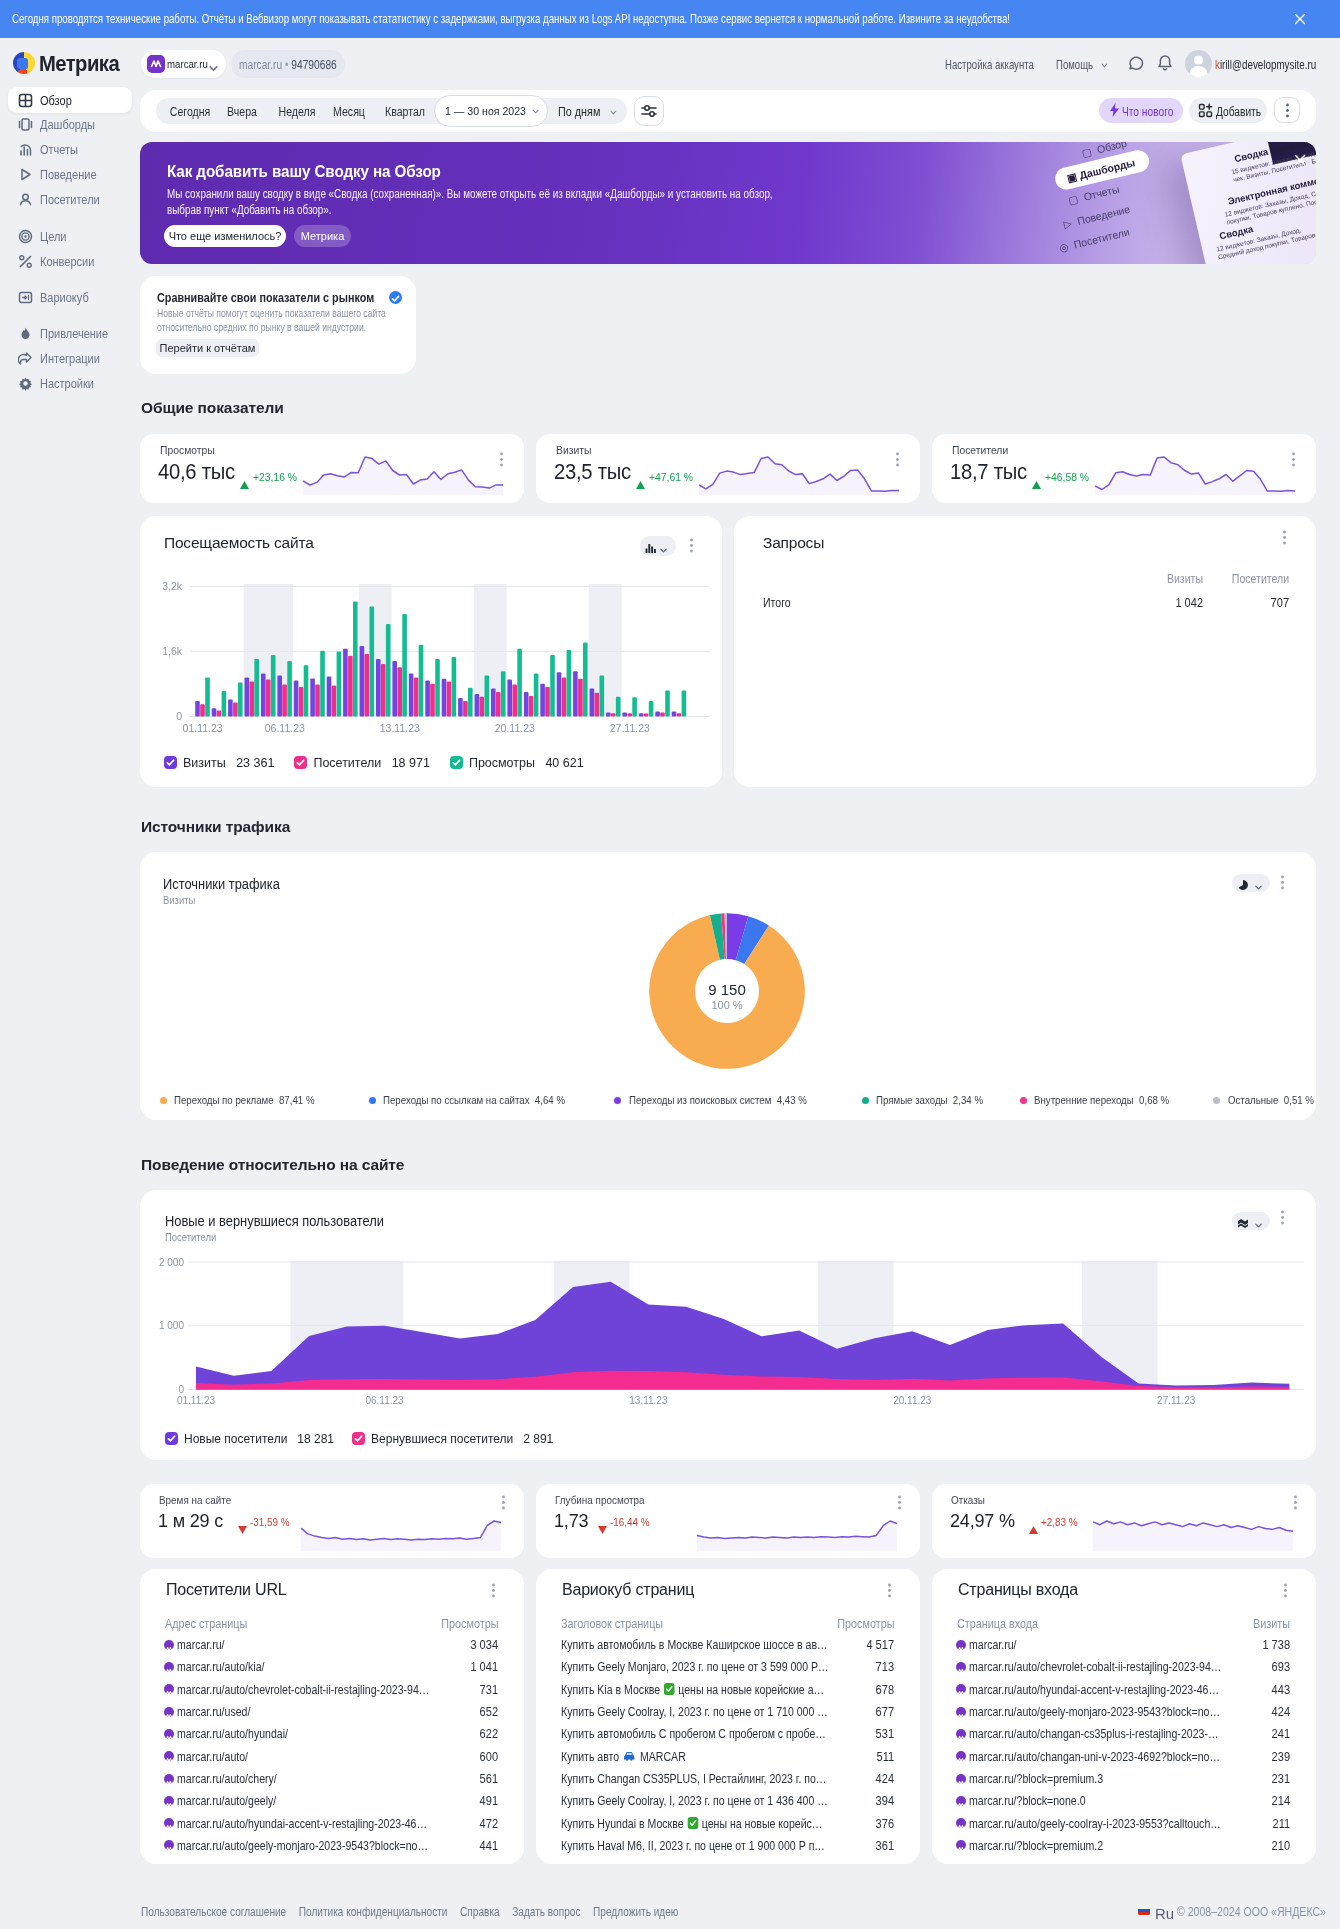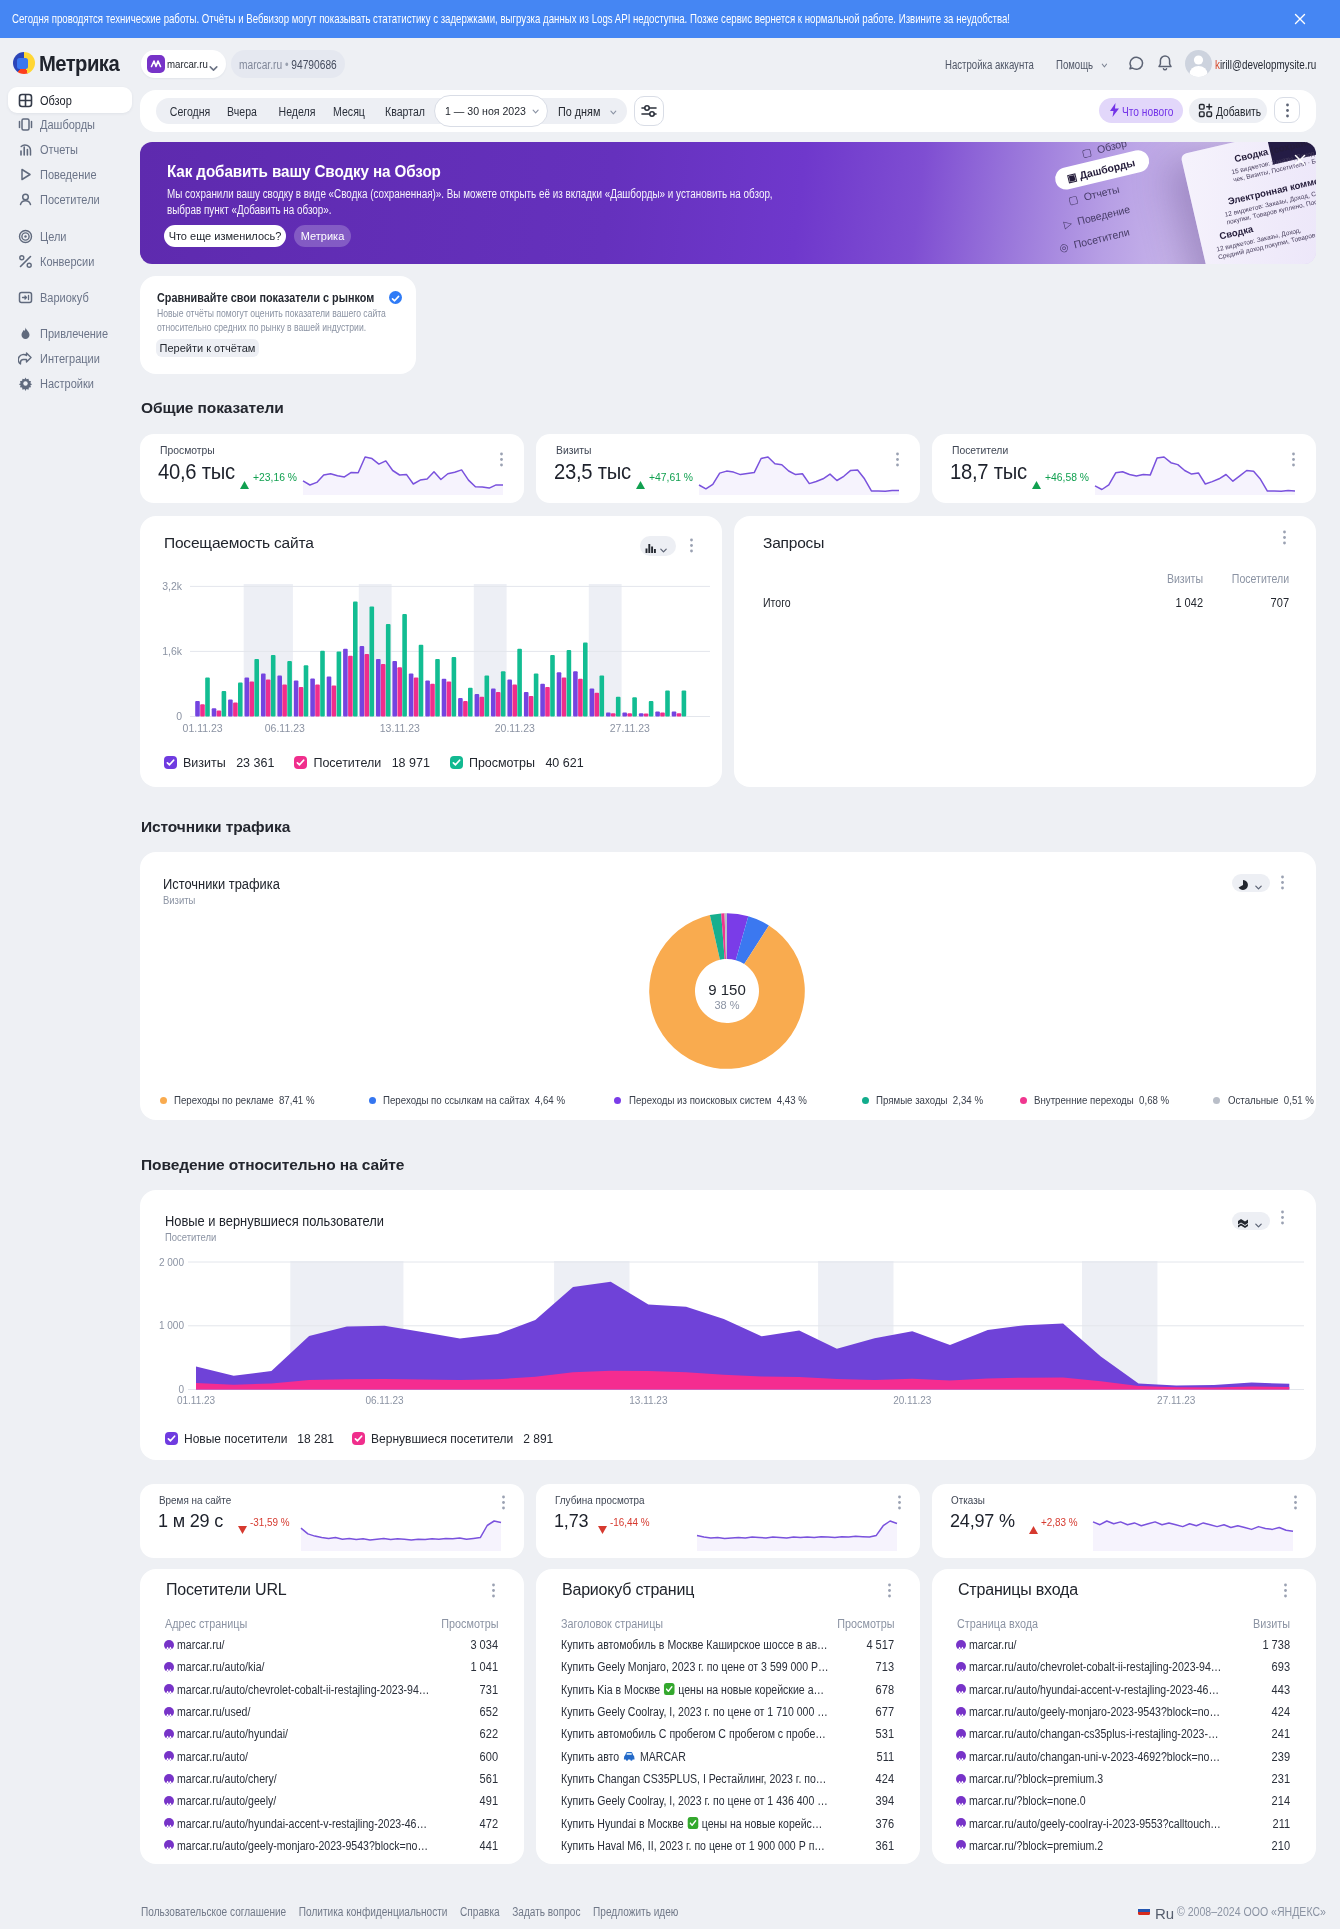--- a/index.html
+++ b/index.html
@@ -382,21 +382,21 @@
       </svg></div>
 <div class="abs" style="left:649px;top:913px;width:156px;height:156px;"><svg width="156" height="156" viewBox="0 0 156 156">
         <path d="M78.00 0.20 A77.8 77.8 0 0 1 99.31 3.18 L86.77 47.22 A32 32 0 0 0 78.00 46.00 Z" fill="#7a3ce8"></path>
         <path d="M99.31 3.18 A77.8 77.8 0 0 1 119.92 12.46 L95.24 51.04 A32 32 0 0 0 86.77 47.22 Z" fill="#3b78f0"></path>
         <path d="M119.92 12.46 A77.8 77.8 0 1 1 60.90 2.10 L70.96 46.78 A32 32 0 1 0 95.24 51.04 Z" fill="#f9ab4f"></path>
         <path d="M60.90 2.10 A77.8 77.8 0 0 1 72.17 0.42 L75.60 46.09 A32 32 0 0 0 70.96 46.78 Z" fill="#16af8e"></path>
         <path d="M72.17 0.42 A77.8 77.8 0 0 1 75.56 0.24 L76.99 46.02 A32 32 0 0 0 75.60 46.09 Z" fill="#f0368f"></path>
         <path d="M75.56 0.24 A77.8 77.8 0 0 1 78.00 0.20 L78.00 46.00 A32 32 0 0 0 76.99 46.02 Z" fill="#b9bec8"></path>
       </svg></div>
 <div class="abs nw" style="left:727px;top:981px;transform:translateX(-50%);font-size:15px;font-weight:500;color:#23272f;">9 150</div>
-<div class="abs nw" style="left:727px;top:999px;transform:translateX(-50%);font-size:11px;color:#8b93a3;">38 %</div>
+<div class="abs nw" style="left:727px;top:999px;transform:translateX(-50%);font-size:11px;color:#8b93a3;">100 %</div>
 <div class="abs" style="left:159.8px;top:1096.5px;width:7px;height:7px;border-radius:50%;background:#f9ab4f;"></div>
 <div class="abs nw" style="left:174.3px;top:1094px;font-size:11px;color:#3a404c;transform:scaleX(0.88);transform-origin:0 0;">Переходы по рекламе&nbsp;&nbsp;87,41 %</div>
 <div class="abs" style="left:368.7px;top:1096.5px;width:7px;height:7px;border-radius:50%;background:#3576f0;"></div>
 <div class="abs nw" style="left:383.2px;top:1094px;font-size:11px;color:#3a404c;transform:scaleX(0.88);transform-origin:0 0;">Переходы по ссылкам на сайтах&nbsp;&nbsp;4,64 %</div>
 <div class="abs" style="left:614.4px;top:1096.5px;width:7px;height:7px;border-radius:50%;background:#7a3ce8;"></div>
 <div class="abs nw" style="left:628.9px;top:1094px;font-size:11px;color:#3a404c;transform:scaleX(0.88);transform-origin:0 0;">Переходы из поисковых систем&nbsp;&nbsp;4,43 %</div>
 <div class="abs" style="left:861.9px;top:1096.5px;width:7px;height:7px;border-radius:50%;background:#12ac8c;"></div>
 <div class="abs nw" style="left:876.4px;top:1094px;font-size:11px;color:#3a404c;transform:scaleX(0.88);transform-origin:0 0;">Прямые заходы&nbsp;&nbsp;2,34 %</div>
 <div class="abs" style="left:1019.9px;top:1096.5px;width:7px;height:7px;border-radius:50%;background:#f0368f;"></div>
 <div class="abs nw" style="left:1034.4px;top:1094px;font-size:11px;color:#3a404c;transform:scaleX(0.88);transform-origin:0 0;">Внутренние переходы&nbsp;&nbsp;0,68 %</div>

